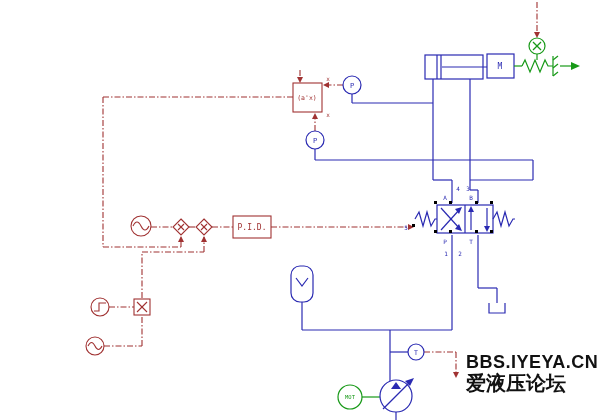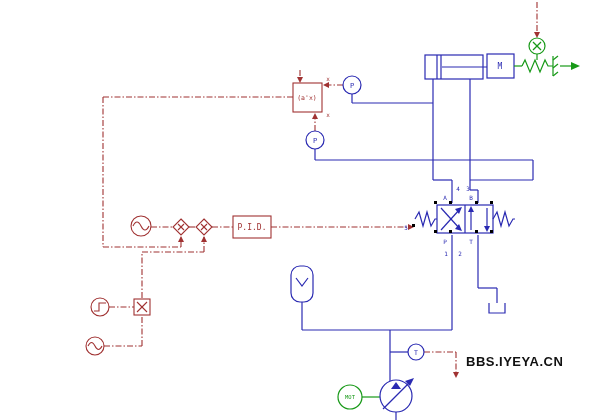--- a/index.html
+++ b/index.html
@@ -14,21 +14,21 @@
   .sig-fill{fill:var(--color-signal);stroke:none;}
   .mech{stroke:var(--color-mechanical);fill:none;stroke-width:1.2;}
   .mechbox{stroke:var(--color-mechanical);fill:#ffffff;stroke-width:1.2;}
   .mech-fill{fill:var(--color-mechanical);stroke:none;}
   .dot{fill:#000;stroke:none;}
   .t-hyd{fill:var(--color-hydraulic);stroke:none;text-anchor:middle;}
   .t-sig{fill:var(--color-signal);stroke:none;text-anchor:middle;}
   .t-mech{fill:var(--color-mechanical);stroke:none;text-anchor:middle;}
   .f8{font-size:8px;} .f7{font-size:7px;} .f6{font-size:6px;} .f55{font-size:5.5px;}
   .watermark{position:absolute;left:466px;top:354px;color:var(--color-ink,#111);font-weight:bold;}
-  .watermark .wm1{font-size:13px;letter-spacing:.5px;line-height:16px;}
+  .watermark .wm1{font-size:18px;letter-spacing:.5px;line-height:16px;}
   .watermark .wm2{font-size:20px;line-height:26px;font-family:"DejaVu Sans","Liberation Sans",sans-serif;}
 </style>
 </head>
 <body>
 
 <div id="screen">
 <svg width="600" height="420" viewBox="0 0 600 420">
 
   <g>
     <line class="hyd" x1="433" y1="79" x2="433" y2="180"></line>
@@ -227,14 +227,15 @@
   <g>
     <circle class="hydbox" cx="416" cy="352" r="8"></circle>
     <text class="t-hyd" x="416" y="355" font-size="6.5">T</text>
   </g>
 
 </svg>
 
 
 <div class="watermark">
   <div class="wm1">BBS.IYEYA.CN</div>
+  <div class="wm2">爱液压论坛</div>
 </div>
 </div>
 
 </body></html>

